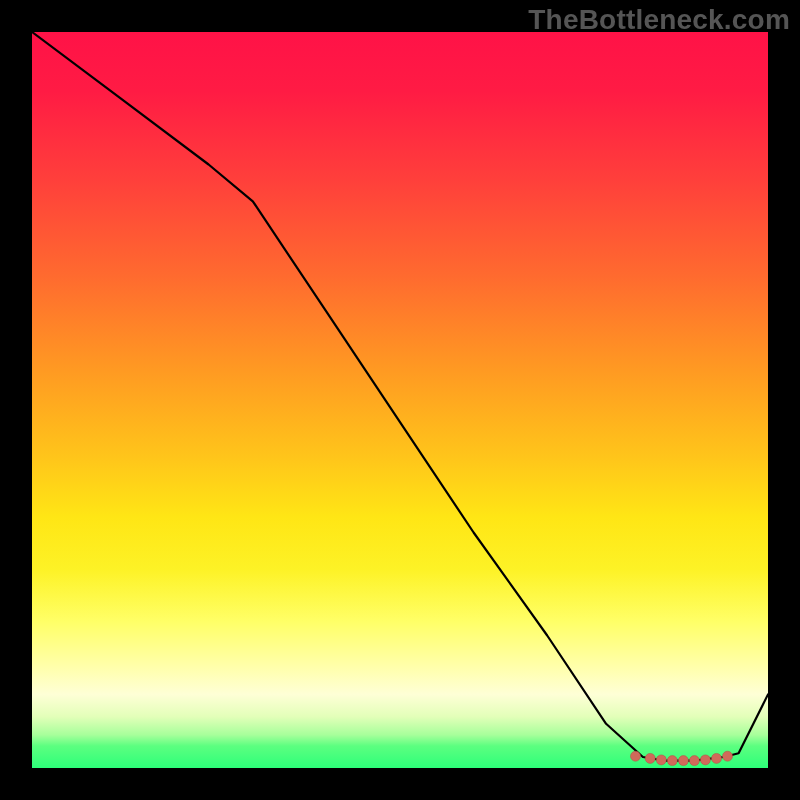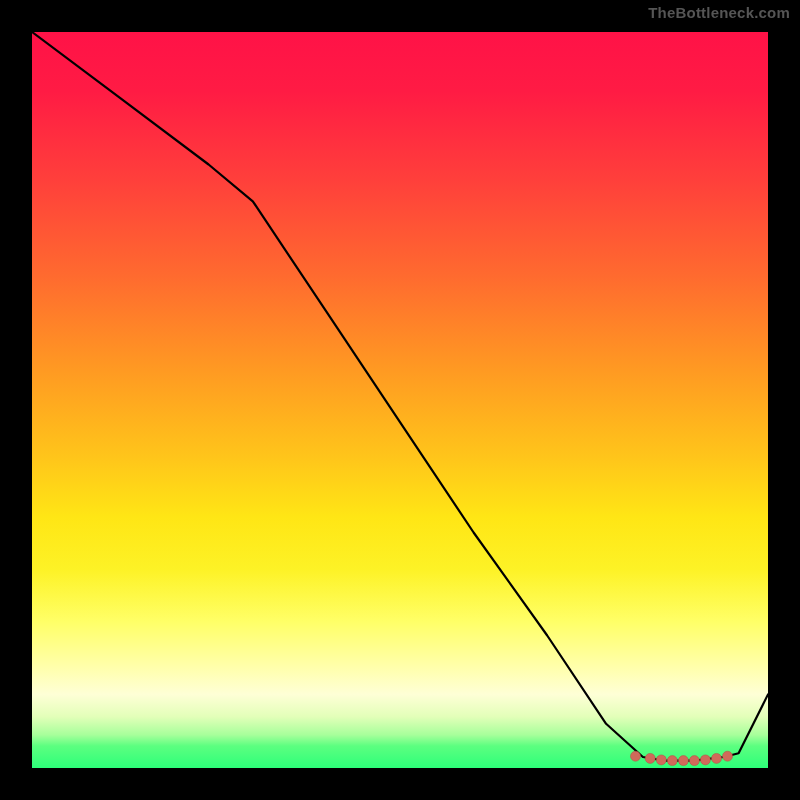--- a/index.html
+++ b/index.html
@@ -15,21 +15,21 @@
     position: relative;
     width: 800px;
     height: 800px;
     background: #000;
   }
   .watermark {
     position: absolute;
     top: 4px;
     right: 10px;
     color: #555;
-    font-size: 15px;
+    font-size: 28px;
     font-weight: 600;
     letter-spacing: 0.2px;
     z-index: 30;
   }
   .plot-area {
     position: absolute;
     left: 32px;
     top: 32px;
     width: 736px;
     height: 736px;

